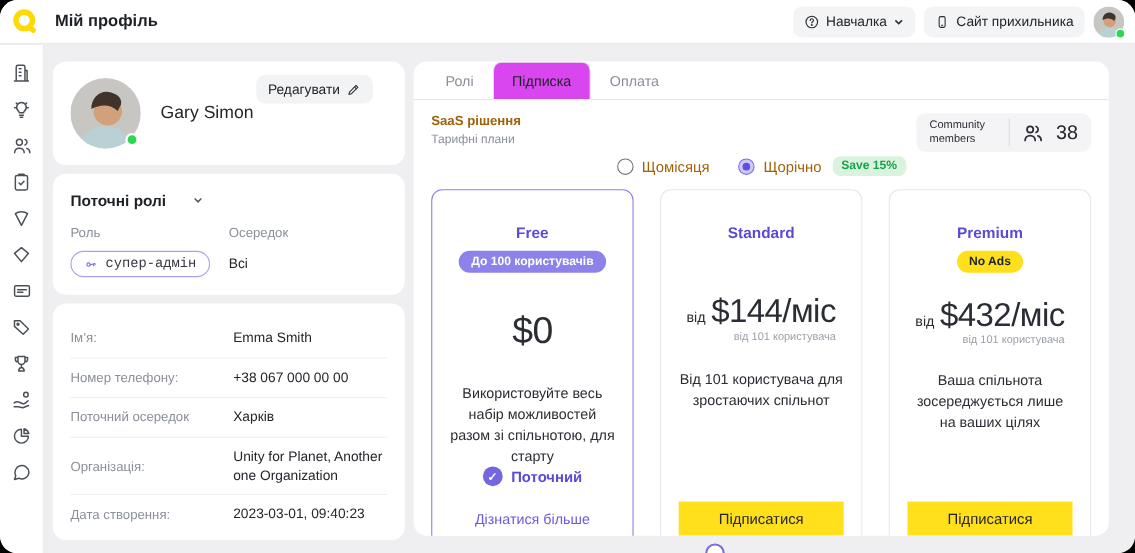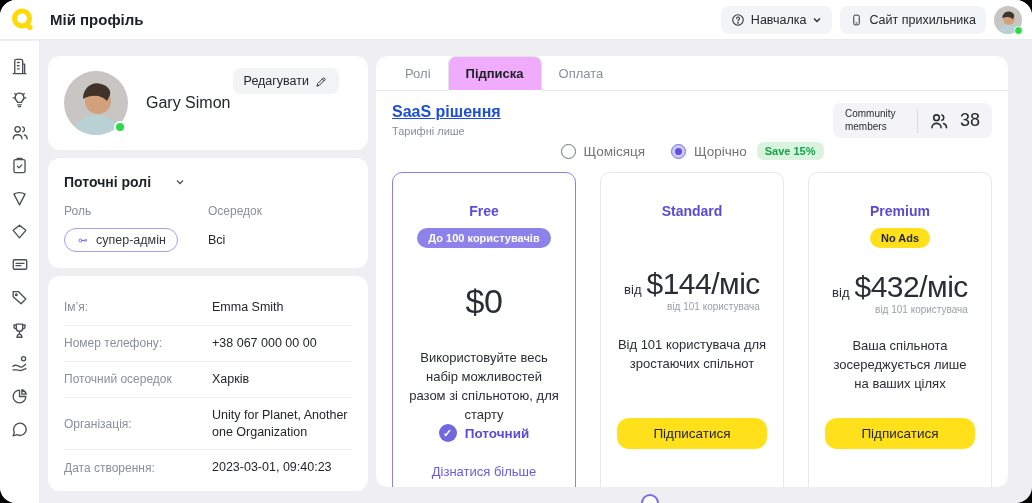--- a/index.html
+++ b/index.html
@@ -33,49 +33,49 @@
   .avatar-big .status-dot { width:12px; height:12px; right:2px; bottom:2px; border-width:2px; }
   .profile-name { font-size:16px; color:#23262b; margin-left:18px; }
   .edit-btn { position:absolute; top:12px; right:29px; display:flex; align-items:center; gap:6px; background:#f2f3f4; border:none; border-radius:8px; padding:6px 11px; font-size:12.5px; color:#23262b; font-family:inherit; cursor:pointer; }
 
   
   .roles-card { height:114px; padding:16px; }
   .roles-head { display:flex; align-items:center; gap:24px; cursor:pointer; }
   .roles-title { font-size:14px; font-weight:700; color:#1d2126; }
   .roles-grid { display:grid; grid-template-columns:1fr 1fr; margin-top:14px; row-gap:10px; }
   .col-label { font-size:12px; color:#8a8f98; }
-  .role-pill { display:inline-flex; align-items:center; gap:6px; border:1px solid #a9a0ef; border-radius:999px; padding:4px 11px; font-size:12.5px; color:#35383f; width:max-content; cursor:pointer; }
+  .role-pill { display:inline-flex; align-items:center; gap:6px; border:1px solid #a9a0ef; border-radius:999px; padding:4px 11px; font-size:12.5px; color:#35383f; width:max-content; cursor:pointer;font-family:Liberation Mono, monospace; }
   .cell-value { font-size:12.5px; color:#23262b; align-self:center; }
 
   
   .info-card { padding:14px 16px 6px; flex:none; }
   .info-title { font-size:14px; font-weight:700; color:#1d2126; padding-bottom:6px; }
   .info-row { display:grid; grid-template-columns:148px 1fr; padding:9px 0; border-top:1px solid #efefef; align-items:center; }
   .info-row:first-of-type { border-top:none; }
   .info-label { font-size:12px; color:#8a8f98; }
   .info-value { font-size:12.5px; color:#23262b; line-height:1.35; }
 
   
   .panel { flex:1; background:#fff; border-radius:12px; display:flex; flex-direction:column; overflow:hidden; }
   .tabstrip { display:flex; align-items:flex-end; padding-left:12px; border-bottom:1px solid #e7e8ea; height:37px; }
   .tab { padding:9px 17px; font-size:13px; color:#8a8f98; cursor:pointer; }
-  .tab.active { background:#f0abfc; border:1px solid #e2e3e7; border-bottom:1px solid #fff; margin-bottom:-1px; border-radius:8px 8px 0 0; color:#1d2126; font-weight:700; }
+  .tab.active { background:#d946ef; border:1px solid #e2e3e7; border-bottom:1px solid #fff; margin-bottom:-1px; border-radius:8px 8px 0 0; color:#1d2126; font-weight:400; }
   .panel-body { flex:1; padding:12px 16px 14px; display:flex; flex-direction:column; }
   .panel-head { display:flex; align-items:flex-start; justify-content:space-between; }
-  .saas-title { font-size:16px; font-weight:700; color:#1d4ed8;text-decoration:underline; }
+  .saas-title { font-size:12px; font-weight:700; color:#a16207; }
   .saas-sub { font-size:11px; color:#8a8f98; margin-top:4px; }
   .cm-widget { display:flex; align-items:center; background:#f4f4f6; border-radius:8px; padding:5px 12px; gap:10px; }
   .cm-label { font-size:10px; color:#2a2d33; line-height:1.25; width:62px; }
   .cm-div { width:1px; align-self:stretch; background:#dcdce0; }
   .cm-count { font-size:18px; color:#23262b; }
   .cm-icon svg { stroke:#2a2d33; display:block; }
 
   
   .billing-row { display:flex; align-items:center; justify-content:center; gap:26px; margin-top:4px; }
-  .radio-opt { display:flex; align-items:center; gap:8px; cursor:pointer; font-size:13.5px; color:#737373; }
+  .radio-opt { display:flex; align-items:center; gap:8px; cursor:pointer; font-size:13.5px; color:#a16207; }
   .radio { width:15px; height:15px; border-radius:50%; border:1.5px solid #6e747c; background:#fff; flex:none; }
   .radio.checked { border:1.5px solid #7c70e8; background:#cfc9f7; position:relative; }
   .radio.checked::after { content:""; position:absolute; inset:3px; border-radius:50%; background:#5f51dd; }
   .save-badge { background:#d9f3de; color:#17a34a; font-size:11px; font-weight:700; padding:3px 8px; border-radius:7px; margin-left:-16px; }
 
   
   .plans { flex:1; display:flex; gap:24px; margin-top:12px; }
   .plan { flex:1; border:1px solid #e7e7ea; border-radius:10px; background:#fff; display:flex; flex-direction:column; align-items:center; text-align:center; padding:16px 16px 20px; position:relative; }
   .plan.free { border:1.5px solid #8c80e8; }
   .plan-name { font-size:14px; font-weight:700; color:#5a4bd6; margin-top:14px; }
@@ -88,21 +88,21 @@
   .price-big { font-size:30px; color:#2a2d33; letter-spacing:-0.5px; }
   .price-note { font-size:10px; color:#9aa0a8; margin-top:0; }
   .plan-desc { font-size:13px; color:#2a2d33; line-height:1.45; margin-top:28px; }
   .plan.free .plan-desc { max-width:176px; }
   .plan.standard .plan-desc { max-width:186px; margin-top:24px; }
   .plan.premium .plan-desc { max-width:170px; margin-top:22px; }
   .current-row { margin-top:auto; display:flex; align-items:center; gap:8px; }
   .seal { width:18px; height:18px; border-radius:50%; background:#7366e0; color:#fff; font-size:11px; font-weight:700; display:flex; align-items:center; justify-content:center; }
   .current-text { font-size:13.5px; font-weight:700; color:#5a4bd6; }
   .learn-link { margin-top:22px; margin-bottom:8px; font-size:13px; color:#6a5ae0; cursor:pointer; text-decoration:none; }
-  .subscribe-btn { margin-top:auto; margin-bottom:38px; width:100%; background:#ffe01a; border:none; border-radius:12px; padding:8px 0; font-size:13.5px; color:#23262b; font-family:inherit; cursor:pointer; }
+  .subscribe-btn { margin-top:auto; width:100%; background:#ffe01a; border:none; border-radius:0; padding:8px 0; font-size:13.5px; color:#23262b; font-family:inherit; cursor:pointer; }
 
   .scroll-peek { position:absolute; left:641px; top:494px; width:18px; height:18px; border-radius:50%; border:2px solid #7b6ee0; background:#fff; z-index:6; cursor:pointer; }
 
   .chev { width:10px; height:10px; }
 </style>
 </head>
 <body>
 
 <div class="window">
 
@@ -285,21 +285,21 @@
       <div class="tabstrip">
         <div class="tab">Ролі</div>
         <div class="tab active">Підписка</div>
         <div class="tab">Оплата</div>
       </div>
 
       <div class="panel-body">
         <div class="panel-head">
           <div>
             <div class="saas-title">SaaS рішення</div>
-            <div class="saas-sub">Тарифні лише</div>
+            <div class="saas-sub">Тарифні плани</div>
           </div>
           <div class="cm-widget">
             <div class="cm-label">Community members</div>
             <div class="cm-div"></div>
             <span class="cm-icon">
               <svg width="22" height="20" viewBox="0 0 24 24" fill="none" stroke-width="1.9" stroke-linecap="round" stroke-linejoin="round">
                   <circle cx="9" cy="8" r="3.4"></circle>
                   <path d="M3.5 20c0-3.2 2.5-5.2 5.5-5.2s5.5 2 5.5 5.2M15.5 4.8a3.4 3.4 0 0 1 0 6.4M17.5 15c2.2.6 3.5 2.6 3.5 5"></path>
                 </svg>
             </span>

